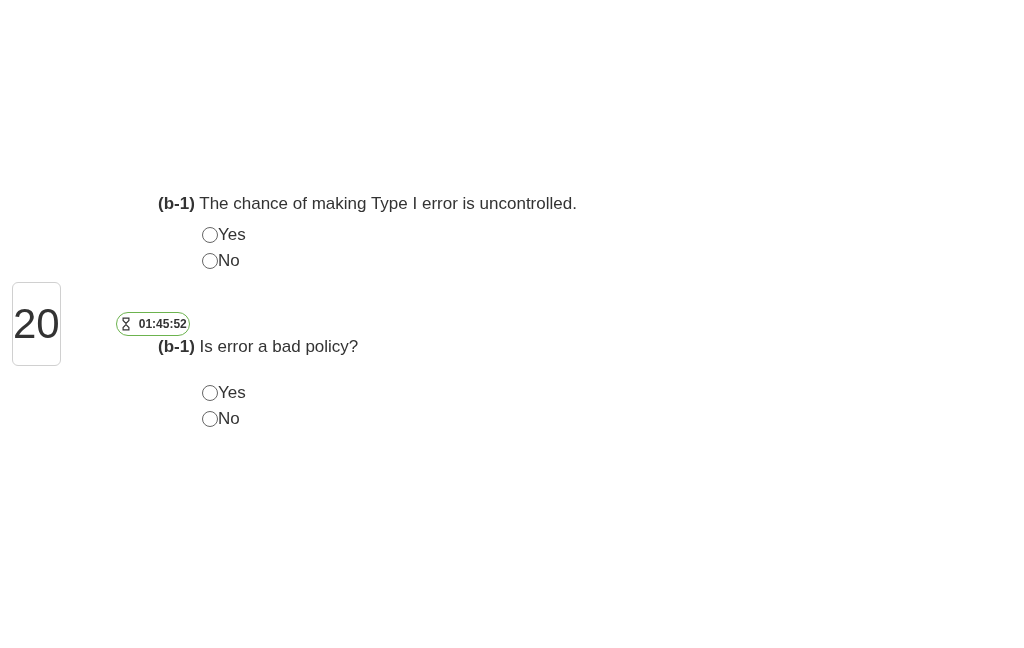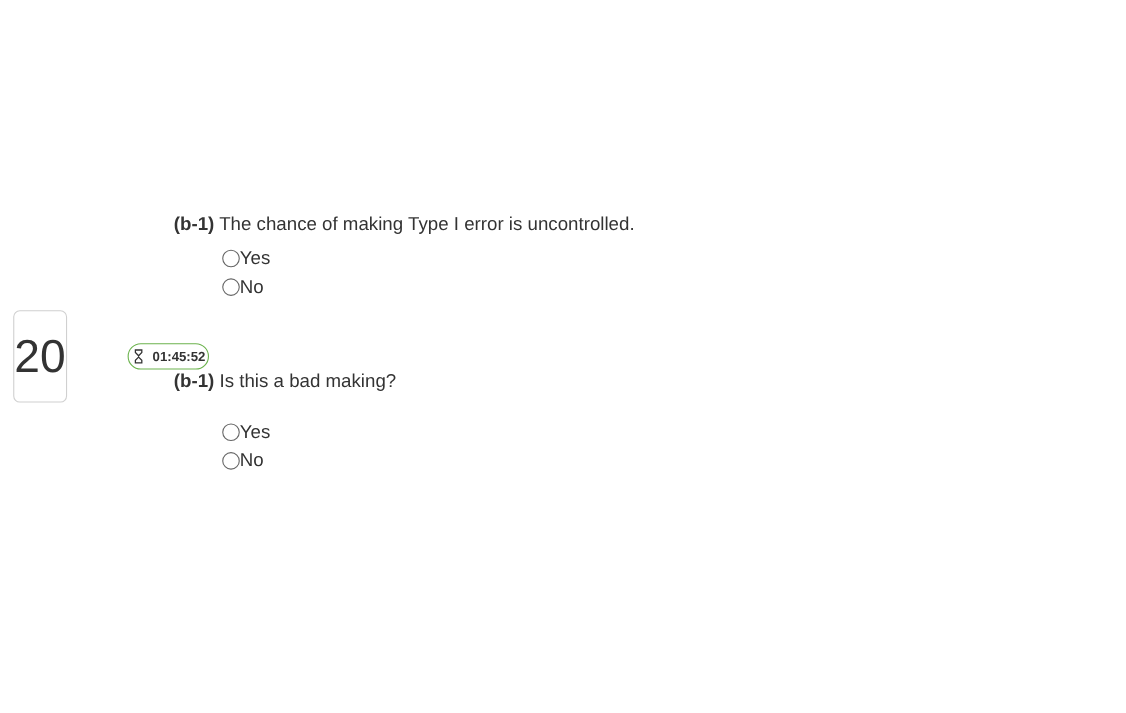--- a/index.html
+++ b/index.html
@@ -131,21 +131,21 @@
       <span class="radio"></span>
       <span>Yes</span>
     </div>
     <div class="option-row">
       <span class="radio"></span>
       <span>No</span>
     </div>
   </div>
 
   <p class="subpart2">
-    <span class="part-label">(b-1)</span><span> Is this a bad making?</span>
+    <span class="part-label">(b-1)</span><span> Is error a bad policy?</span>
   </p>
   <div class="options">
     <div class="option-row">
       <span class="radio"></span>
       <span>Yes</span>
     </div>
     <div class="option-row">
       <span class="radio"></span>
       <span>No</span>
     </div>

